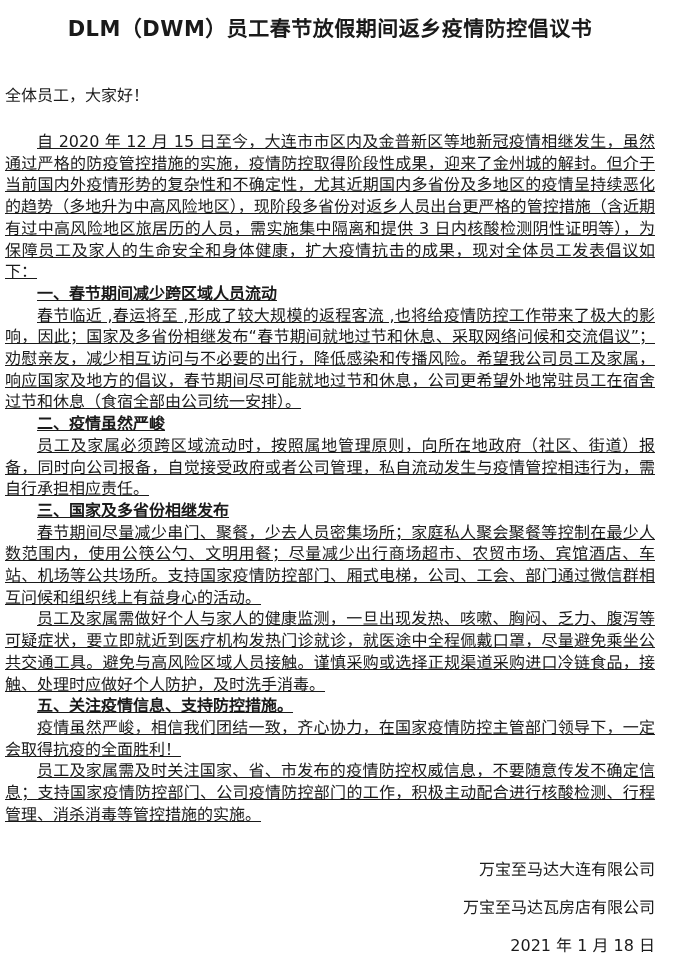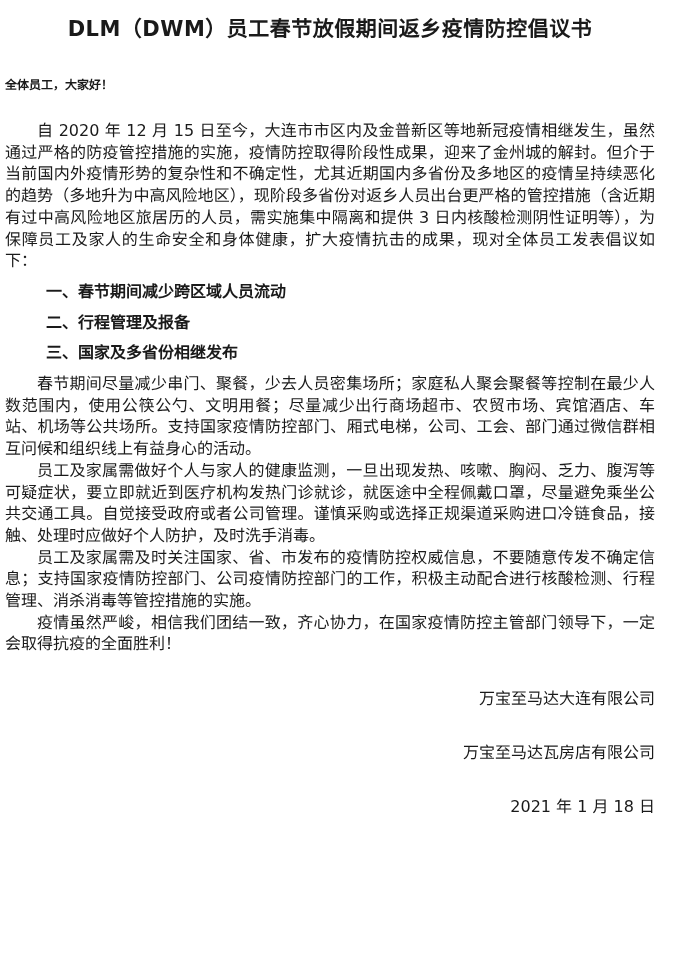--- a/index.html
+++ b/index.html
@@ -22,81 +22,84 @@
     background: #ffffff;
   }
   .title {
     text-align: center;
     font-size: 21px;
     font-weight: bold;
     line-height: 30px;
     letter-spacing: 0.5px;
   }
   .greeting {
-    margin-top: 30px;
-    font-size: 12px;
+    margin-top: 41px;
+    font-size: 16px;
     line-height: 22px;
-    font-weight: bold;
   }
   .body-text {
     margin-top: 24px;
     font-size: 16px;
     line-height: 21.7px;
     text-align: justify;
+    text-decoration: underline;
   }
   .body-text p {
     margin: 0;
     text-indent: 2em;
     word-break: break-all;
   }
   .section-heading {
-    margin: 9px;
+    margin: 0;
     text-indent: 2em;
     font-weight: bold;
     font-size: 16px;
     line-height: 21.7px;
   }
   .sig-block {
     margin-top: 33px;
     text-align: right;
     font-size: 16px;
     line-height: 22px;
   }
   .sig-line {
-    margin-top: 32px;
+    margin-top: 16px;
   }
   .sig-line:first-child {
     margin-top: 4px;
   }
 </style>
 </head>
 <body>
 
 <div class="page">
 
   <div class="title">DLM（DWM）员工春节放假期间返乡疫情防控倡议书</div>
 
   <div class="greeting">全体员工，大家好！</div>
 
   <div class="body-text">
 
     <p>自 2020 年 12 月 15 日至今，大连市市区内及金普新区等地新冠疫情相继发生，虽然通过严格的防疫管控措施的实施，疫情防控取得阶段性成果，迎来了金州城的解封。但介于当前国内外疫情形势的复杂性和不确定性，尤其近期国内多省份及多地区的疫情呈持续恶化的趋势（多地升为中高风险地区），现阶段多省份对返乡人员出台更严格的管控措施（含近期有过中高风险地区旅居历的人员，需实施集中隔离和提供 3 日内核酸检测阴性证明等），为保障员工及家人的生命安全和身体健康，扩大疫情抗击的成果，现对全体员工发表倡议如下：</p>
 
     <div class="section-heading">一、春节期间减少跨区域人员流动</div>
+    <p>春节临近 ,春运将至 ,形成了较大规模的返程客流 ,也将给疫情防控工作带来了极大的影响，因此；国家及多省份相继发布“春节期间就地过节和休息、采取网络问候和交流倡议”；劝慰亲友，减少相互访问与不必要的出行，降低感染和传播风险。希望我公司员工及家属，响应国家及地方的倡议，春节期间尽可能就地过节和休息，公司更希望外地常驻员工在宿舍过节和休息（食宿全部由公司统一安排）。</p>
 
-    <div class="section-heading">二、行程管理及报备</div>
+    <div class="section-heading">二、疫情虽然严峻</div>
+    <p>员工及家属必须跨区域流动时，按照属地管理原则，向所在地政府（社区、街道）报备，同时向公司报备，自觉接受政府或者公司管理，私自流动发生与疫情管控相违行为，需自行承担相应责任。</p>
 
     <div class="section-heading">三、国家及多省份相继发布</div>
     <p>春节期间尽量减少串门、聚餐，少去人员密集场所；家庭私人聚会聚餐等控制在最少人数范围内，使用公筷公勺、文明用餐；尽量减少出行商场超市、农贸市场、宾馆酒店、车站、机场等公共场所。支持国家疫情防控部门、厢式电梯，公司、工会、部门通过微信群相互问候和组织线上有益身心的活动。</p>
 
-    <p>员工及家属需做好个人与家人的健康监测，一旦出现发热、咳嗽、胸闷、乏力、腹泻等可疑症状，要立即就近到医疗机构发热门诊就诊，就医途中全程佩戴口罩，尽量避免乘坐公共交通工具。自觉接受政府或者公司管理。谨慎采购或选择正规渠道采购进口冷链食品，接触、处理时应做好个人防护，及时洗手消毒。</p>
+    <p>员工及家属需做好个人与家人的健康监测，一旦出现发热、咳嗽、胸闷、乏力、腹泻等可疑症状，要立即就近到医疗机构发热门诊就诊，就医途中全程佩戴口罩，尽量避免乘坐公共交通工具。避免与高风险区域人员接触。谨慎采购或选择正规渠道采购进口冷链食品，接触、处理时应做好个人防护，及时洗手消毒。</p>
+
+    <div class="section-heading">五、关注疫情信息、支持防控措施。</div>
+    <p>疫情虽然严峻，相信我们团结一致，齐心协力，在国家疫情防控主管部门领导下，一定会取得抗疫的全面胜利！</p>
 
     <p>员工及家属需及时关注国家、省、市发布的疫情防控权威信息，不要随意传发不确定信息；支持国家疫情防控部门、公司疫情防控部门的工作，积极主动配合进行核酸检测、行程管理、消杀消毒等管控措施的实施。</p>
-
-    <p>疫情虽然严峻，相信我们团结一致，齐心协力，在国家疫情防控主管部门领导下，一定会取得抗疫的全面胜利！</p>
   </div>
 
   <div class="sig-block">
     <div class="sig-line">万宝至马达大连有限公司</div>
     <div class="sig-line">万宝至马达瓦房店有限公司</div>
     <div class="sig-line">2021 年 1 月 18 日</div>
   </div>
 
 </div>
 

